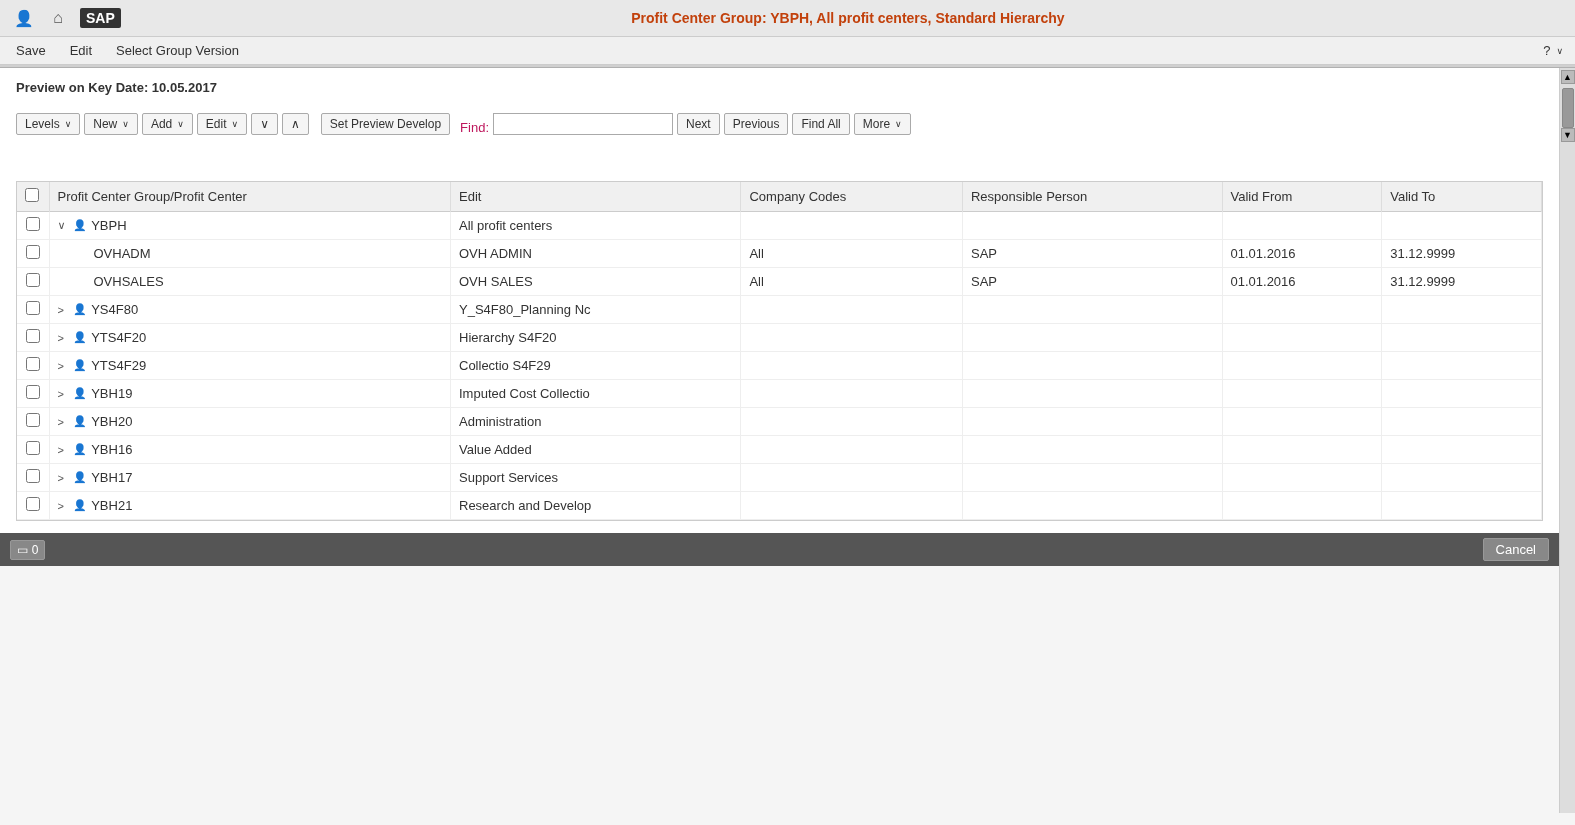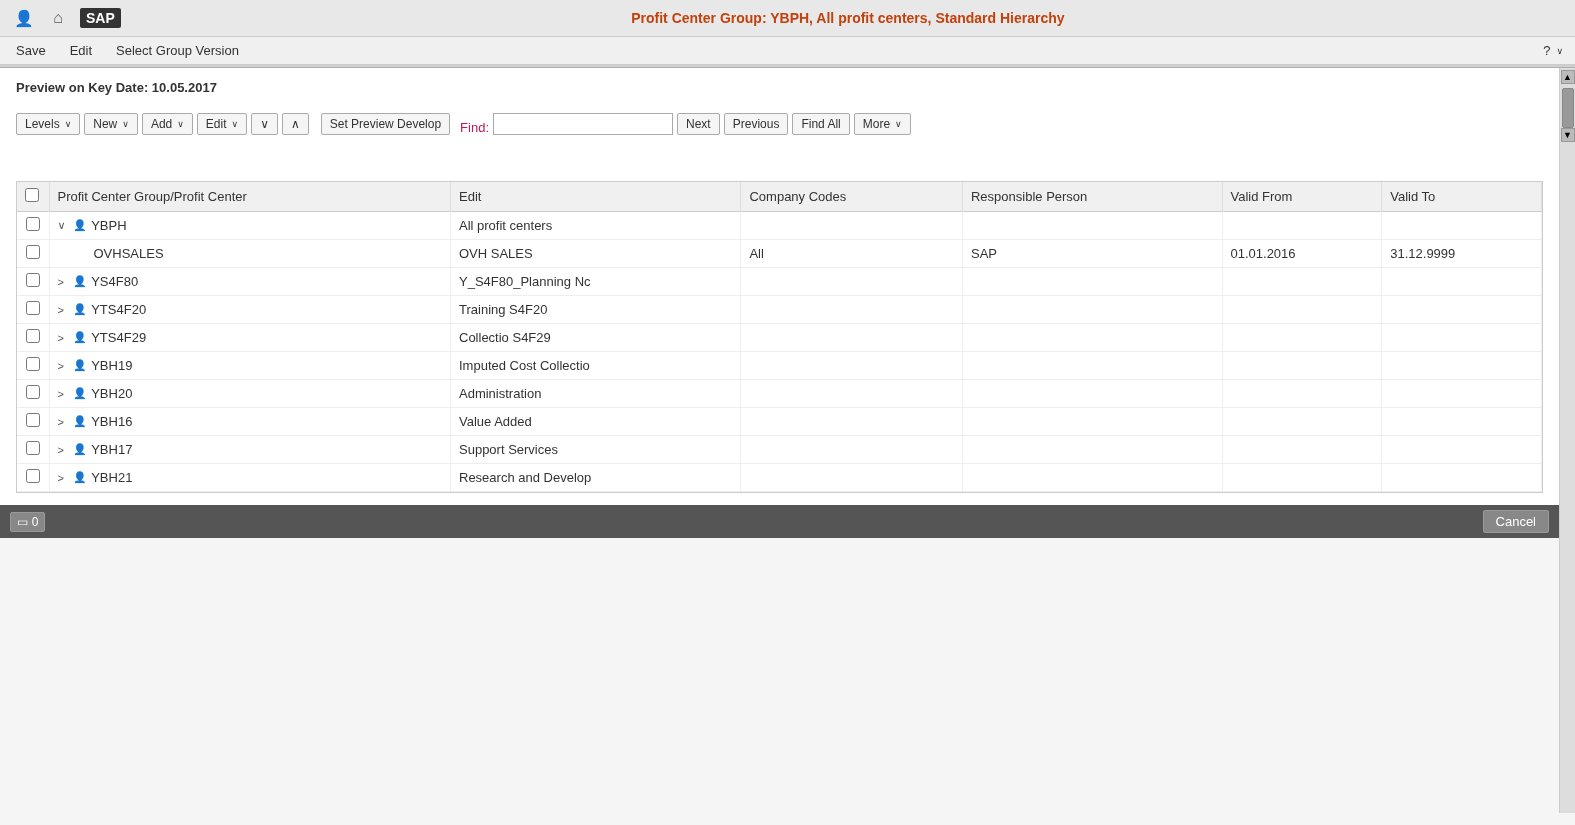--- a/index.html
+++ b/index.html
@@ -387,20 +387,34 @@
                 <td></td>
                 <td></td>
                 <td></td>
                 <td></td>
               </tr>
               <tr>
                 <td class="checkbox-cell"><input type="checkbox" class="row-checkbox" style=""></td>
                 <td>
                   <div class="hierarchy-cell">
                     <span class="expand-icon"></span>
+                    <span style="padding-left: 20px;">OVHADM</span>
+                  </div>
+                </td>
+                <td>OVH ADMIN</td>
+                <td>All</td>
+                <td>SAP</td>
+                <td>01.01.2016</td>
+                <td>31.12.9999</td>
+              </tr>
+              <tr>
+                <td class="checkbox-cell"><input type="checkbox" class="row-checkbox" style=""></td>
+                <td>
+                  <div class="hierarchy-cell">
+                    <span class="expand-icon"></span>
                     <span style="padding-left: 20px;">OVHSALES</span>
                   </div>
                 </td>
                 <td>OVH SALES</td>
                 <td>All</td>
                 <td>SAP</td>
                 <td>01.01.2016</td>
                 <td>31.12.9999</td>
               </tr>
               <tr>
@@ -420,21 +434,21 @@
               </tr>
               <tr>
                 <td class="checkbox-cell"><input type="checkbox" class="row-checkbox" style=""></td>
                 <td>
                   <div class="hierarchy-cell">
                     <span class="expand-icon">&gt;</span>
                     <span class="node-icon" style="font-size: 11px;">👤</span>
                     <span>YTS4F20</span>
                   </div>
                 </td>
-                <td>Training S4F20</td>
+                <td>Hierarchy S4F20</td>
                 <td></td>
                 <td></td>
                 <td></td>
                 <td></td>
               </tr>
               <tr>
                 <td class="checkbox-cell"><input type="checkbox" class="row-checkbox" style=""></td>
                 <td>
                   <div class="hierarchy-cell">
                     <span class="expand-icon">&gt;</span>

